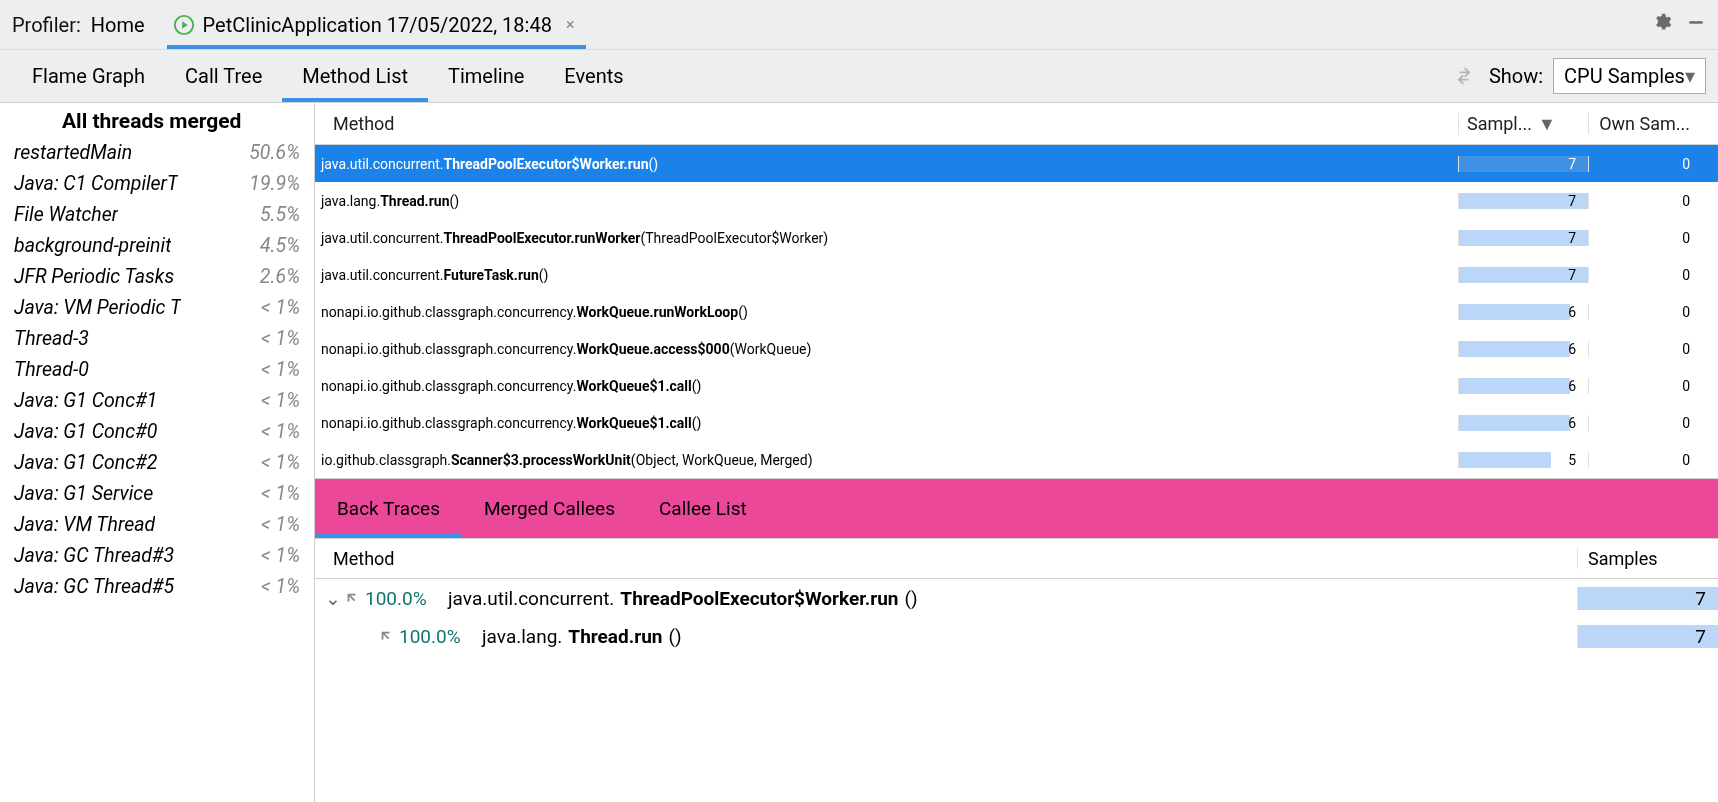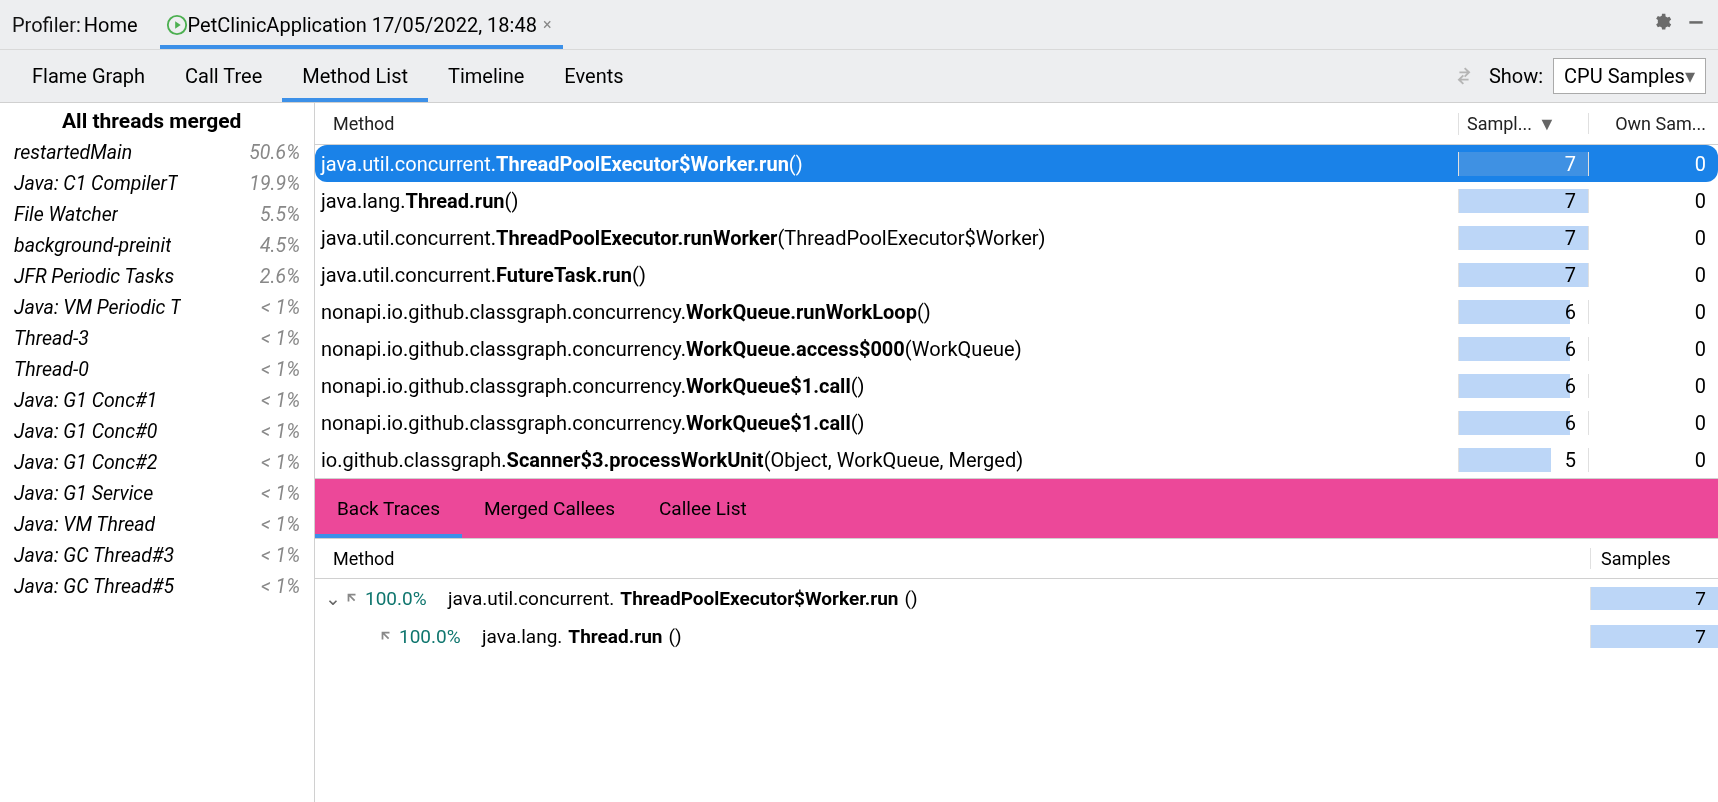--- a/index.html
+++ b/index.html
@@ -1,23 +1,23 @@
 <!DOCTYPE html>
 <html><head>
 <meta charset="utf-8">
 <style>
   * { box-sizing: border-box; margin: 0; padding: 0; }
   html, body { height: 100%; font-family: -apple-system, BlinkMacSystemFont, "Segoe UI", Roboto, Arial, sans-serif; font-size: 18.5px; color: #000; background: #fff; }
   .root { width: 1718px; height: 802px; display: flex; flex-direction: column; overflow: hidden; }
 
   
   .topbar { height: 50px; background: #edeef0; display: flex; align-items: center; padding: 0 12px; border-bottom: 1px solid #d9d9d9; }
-  .topbar .label { margin-right: 3px; color: #111; font-size: 20px; }
+  .topbar .label { margin-right: 10px; color: #111; font-size: 20px; }
   .topbar .home { margin-right: 22px; font-size: 20px; }
-  .topbar .tab { display: flex; align-items: center; padding: 0 12px 0 6px; height: 100%; position: relative; }
+  .topbar .tab { display: flex; align-items: center; gap: 8px; padding: 0 12px 0 6px; height: 100%; position: relative; }
   .topbar .tab.selected::after { content: ""; position: absolute; left: 0; right: 0; bottom: 0; height: 4px; background: #3c90e8; }
   .topbar .tab-text { font-size: 20px; }
   .topbar .close { color: #888; font-size: 16px; margin-left: 6px; }
   .topbar .spacer { flex: 1; }
   .topbar .gear, .topbar .minimize { color: #666; margin-left: 14px; font-size: 20px; }
   .run-icon svg { width: 22px; height: 22px; display: block; }
 
   
   .viewbar { height: 53px; background: #edeef0; display: flex; align-items: center; padding: 0 12px; border-bottom: 1px solid #d0d0d0; }
   .viewbar .vtab { padding: 0 20px; height: 100%; display: flex; align-items: center; font-size: 20px; position: relative; cursor: default; }
@@ -38,42 +38,42 @@
   .sb-row .pct { color: #888; font-variant-numeric: tabular-nums; min-width: 70px; text-align: right; }
 
   .content { flex: 1; display: flex; flex-direction: column; min-width: 0; }
 
   
   .table { display: flex; flex-direction: column; border-bottom: 1px solid #d0d0d0; }
   .thead, .trow { display: flex; align-items: center; }
   .thead { height: 42px; border-bottom: 1px solid #d0d0d0; font-size: 18px; color: #222; background:#fff; }
   .col-method { flex: 1; padding-left: 18px; overflow:hidden; white-space:nowrap; }
   .col-samples { width: 130px; border-left: 1px solid #e0e0e0; text-align: right; padding-right: 12px; position:relative; }
-  .col-own { width: 130px; border-left: 1px solid #e0e0e0; text-align: right; padding-right: 12px; overflow:hidden; white-space:nowrap; }
+  .col-own { width: 130px; border-left: 1px solid #e0e0e0; text-align: right; padding-right: 28px; overflow:hidden; white-space:nowrap; }
   .thead .col-samples { display:flex; align-items:center; justify-content:flex-start; gap:6px; padding-left:8px; padding-right:6px; text-align:left;}
   .thead .sort { color:#666; }
-  .trow { height: 37px; font-size: 20px; border-radius: 12px; }
+  .trow { height: 37px; font-size: 14px; }
   .trow .col-method { padding-left: 6px; }
   .trow.selected { background: #1a82e8; color: #fff; }
   .trow .pkg { opacity: 1; }
   .trow .bold { font-weight: 700; }
   .trow .bar { display:inline-block; height: 100%; background:#bcd6f7; position:absolute; left:0; top:0; z-index:0;}
   .trow .col-samples { position:relative; }
   .trow .col-samples .val { position:relative; z-index:1;}
   .trow.selected .bar { background: #3f91e3; }
 
   
   .lowerbar { height: 60px; background: #ec4899; display: flex; align-items: center; border-bottom: 1px solid #d0d0d0; }
   .lowerbar .ltab { padding: 0 22px; height: 100%; display:flex; align-items:center; font-size: 19px; position:relative;}
   .lowerbar .ltab.selected::after { content:""; position:absolute; left:0; right:0; bottom:0; height:4px; background:#3c90e8;}
 
   
   .bt-head { height: 40px; display:flex; border-bottom:1px solid #d0d0d0; align-items:center; font-size:18px;}
   .bt-col-method { flex:1; padding-left: 18px; }
-  .bt-col-samples { width: 128px; border-left:1px solid #e0e0e0; padding-left:10px; position:relative;}
+  .bt-col-samples { width: 141px; border-left:1px solid #e0e0e0; padding-left:10px; position:relative;}
   .bt-row { height: 38px; display:flex; align-items:center; font-size:19px;}
   .bt-row .bt-col-method { display:flex; align-items:center; gap:6px;}
   .chevron { display:inline-block; width:14px; text-align:center; color:#666;}
   .arrow-nw svg { width:14px; height:14px; display:block;}
   .pct-red { color:#0f766e; }
   .bt-row .bar { display:inline-block; position:absolute; left:0; top:0; height:100%; background:#bcd6f7; z-index:0;}
   .bt-row .val { position:relative; z-index:1; display:block; text-align:right; padding-right:12px;}
 
 </style>
 </head>

